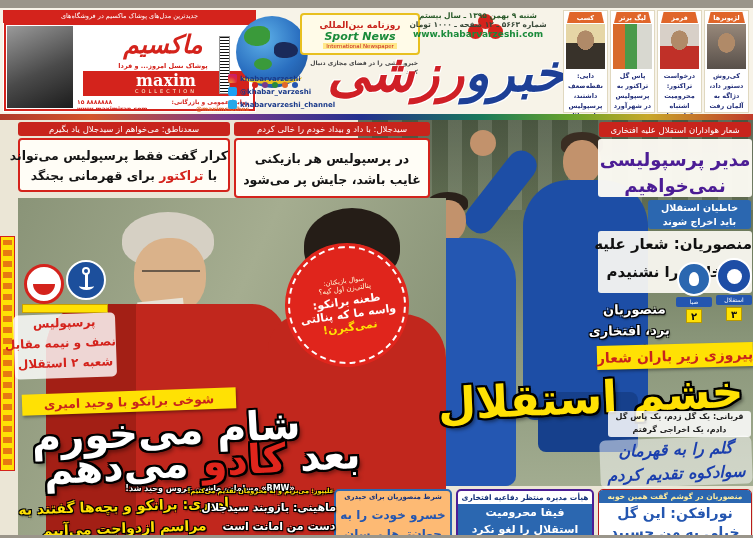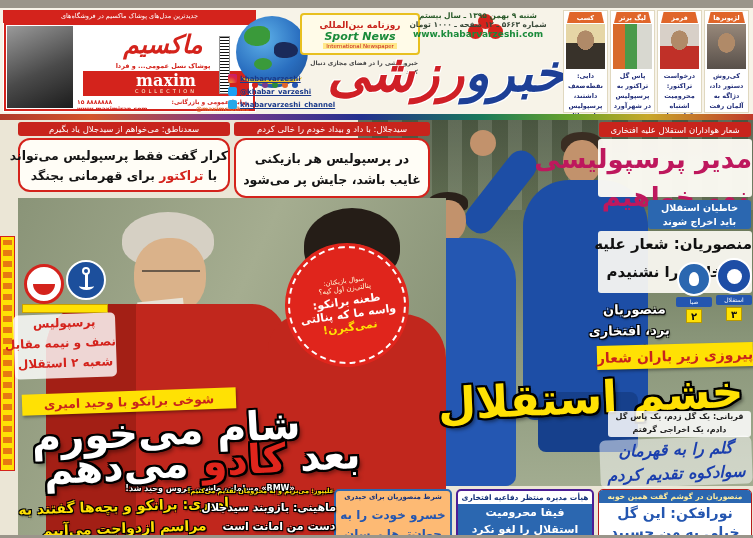--- a/index.html
+++ b/index.html
@@ -4,52 +4,52 @@
 <style>
   *{margin:0;padding:0;box-sizing:border-box;}
   body{font-family:"DejaVu Sans",sans-serif;background:#9a958a;}
   #page{position:relative;width:753px;height:527px;margin:8px auto;background:#ebe6d6;overflow:hidden;}
   .abs{position:absolute;}
   .rtl{direction:rtl;}
   .c{text-align:center;}
   .nw{white-space:nowrap;}
   .flexc{display:flex;flex-direction:column;align-items:center;justify-content:center;}
   .kicker{background:#c8241c;color:#fff;border-radius:3px;display:flex;align-items:center;justify-content:center;font-weight:normal;}
-  .wbox{background:#fffdf6;border:2px solid #d4231c;border-radius:12px;color:#141414;}
+  .wbox{background:#fffdf6;border:2px solid #d4231c;border-radius:4px;color:#141414;}
   .ybanner{background:#ffe104;color:#c8241c;box-shadow:1px 2px 3px rgba(0,0,0,.35);display:flex;align-items:center;justify-content:center;font-weight:900;}
   .stroke-b{text-shadow:-2px -2px 0 #000,2px -2px 0 #000,-2px 2px 0 #000,2px 2px 0 #000,0 -2px 0 #000,0 2px 0 #000,-2px 0 0 #000,2px 0 0 #000,3px 4px 4px rgba(0,0,0,.45);}
   .stroke-s{text-shadow:-1px -1px 0 #000,1px -1px 0 #000,-1px 1px 0 #000,1px 1px 0 #000,1px 2px 2px rgba(0,0,0,.55);}
   .circle{border-radius:50%;}
   .blk{display:block;}
   .photo-e{background:linear-gradient(180deg,#4e5a44,#6d7a5c 30%,#8b977b 62%,#a2ac90);}
   .photo-p{background:linear-gradient(115deg,#8a9478,#a5ad90 45%,#7e8a6e);}
   .tb{background:#fff;border:1px solid #e0d8c0;}
   .tb-label{height:11px;margin:1px 3px 0 3px;background:#e0662a;color:#fff;font-size:6.5px;font-weight:bold;display:flex;align-items:center;justify-content:center;clip-path:polygon(7% 0,93% 0,100% 100%,0 100%);}
   .tb-photo{height:45px;margin:1px 2px;}
   .tb-cap{font-size:6.5px;color:#26327c;line-height:1.55;padding:1px 2px;font-weight:bold;direction:rtl;text-align:center;}
   .tbp0{background:radial-gradient(14px 16px at 50% 42%,#b08a68 0 60%,transparent 62%),linear-gradient(#98887a,#58504a);}
   .tbp1{background:radial-gradient(14px 16px at 50% 36%,#b08a68 0 60%,transparent 62%),linear-gradient(#d8d0c8 0 48%,#c03028 48%);}
   .tbp2{background:linear-gradient(90deg,#d86a2a 0 30%,#4a9a4a 30% 62%,#d8d8d0 62%);}
   .tbp3{background:radial-gradient(14px 16px at 50% 36%,#b08a68 0 60%,transparent 62%),linear-gradient(#e6d6a6 0 42%,#38322a 42%);}
   .sicon{width:9px;height:9px;border-radius:2px;flex:0 0 auto;}
-  .handle{font-size:7px;color:#1a3a8a;font-weight:bold;margin-left:3px;text-decoration:underline;}
+  .handle{font-size:7px;color:#1a3a8a;font-weight:bold;margin-left:3px;}
 </style>
 </head>
 <body>
 
 <div id="page">
 
   <div class="abs" style="left:0;top:0;width:753px;height:106px;background:#f7f3e8;"></div>
 
   <div class="abs" style="left:3px;top:2px;width:253px;height:102px;background:#fff;">
     <div class="abs rtl c nw" style="left:0;top:0;width:100%;height:13px;background:#d4231c;color:#fff;font-size:6.5px;line-height:13px;">جدیدترین مدل‌های پوشاک ماکسیم در فروشگاه‌های</div>
     <div class="abs" style="left:1px;top:13px;width:251px;height:88px;border:2px solid #d4231c;"></div>
     <div class="abs" style="left:4px;top:16px;width:66px;height:82px;background:linear-gradient(155deg,#9a9a9a,#4a4a4a 55%,#1c1c1c);"></div>
     <div class="abs rtl c nw" style="left:74px;top:16px;width:172px;height:36px;color:#d4231c;font-size:25px;font-weight:900;font-style:italic;line-height:38px;">ماکسیم</div>
-    <div class="abs rtl c nw" style="left:74px;top:52px;width:172px;color:#d4231c;font-size:6.5px;font-weight:bold;">پوشاک نسل عمومی... و فردا</div>
+    <div class="abs rtl c nw" style="left:74px;top:52px;width:172px;color:#d4231c;font-size:6.5px;font-weight:bold;">پوشاک نسل امروز... و فردا</div>
     <div class="abs flexc" style="left:80px;top:61px;width:166px;height:25px;background:#d4231c;">
       <span style="color:#fff;font-family:'DejaVu Serif',serif;font-size:16px;font-weight:bold;line-height:14px;">maxim</span>
       <span style="color:#ffd;font-size:5px;letter-spacing:3px;">COLLECTION</span>
     </div>
     <div class="abs" style="left:74px;top:88px;width:172px;height:7px;display:flex;justify-content:space-between;color:#d4231c;font-size:6px;font-weight:bold;">
       <span class="nw">۱۵ ۸۸۸۸۸۸۸</span>
       <span class="nw rtl">روابط عمومی و بازرگانی:</span>
     </div>
     <div class="abs" style="left:74px;top:95px;width:172px;height:7px;display:flex;justify-content:space-between;font-size:6px;font-weight:bold;">
       <span class="nw" style="color:#d4231c;">www.maximiran.com</span>
@@ -167,21 +167,21 @@
     <span class="blk nw">کرار گفت فقط پرسپولیس می‌تواند</span>
     <span class="blk nw"><span>با</span> <span style="color:#d4231c;">تراکتور</span> <span>برای قهرمانی بجنگد</span></span>
   </div>
   <div class="abs kicker rtl nw" style="left:234px;top:114px;width:196px;height:14px;font-size:8.5px;">سیدجلال: با داد و بیداد خودم را خالی کردم</div>
   <div class="abs wbox rtl c" style="left:234px;top:130px;width:196px;height:60px;font-size:12.5px;font-weight:900;padding-top:8px;line-height:1.7;">
     <span class="blk nw">در پرسپولیس هر بازیکنی</span>
     <span class="blk nw">غایب باشد، جایش پر می‌شود</span>
   </div>
 
   <div class="abs kicker rtl nw" style="left:599px;top:114px;width:152px;height:15px;font-size:8.5px;">شعار هواداران استقلال علیه افتخاری</div>
-  <div class="abs rtl c" style="left:598px;top:131px;width:154px;height:58px;background:rgba(253,251,244,.96);border-radius:3px;color:#be185d;font-size:26px;font-weight:900;line-height:1.45;padding-top:2px;">
+  <div class="abs rtl c" style="left:598px;top:131px;width:154px;height:58px;background:rgba(253,251,244,.96);border-radius:3px;color:#4c1d95;font-size:18px;font-weight:900;line-height:1.45;padding-top:8px;">
     <span class="blk nw">مدیر پرسپولیسی</span>
     <span class="blk nw">نمی‌خواهیم</span>
   </div>
   <div class="abs rtl c" style="left:648px;top:192px;width:103px;height:29px;background:#2b67b0;border-radius:3px;color:#fff;font-size:9.5px;font-weight:bold;line-height:1.5;padding-top:1px;">
     <span class="blk nw">خاطیان استقلال</span>
     <span class="blk nw">باید اخراج شوند</span>
   </div>
   <div class="abs rtl c" style="left:598px;top:223px;width:154px;height:62px;background:rgba(253,251,244,.92);border-radius:3px;color:#111;font-size:15px;font-weight:900;line-height:1.85;">
     <span class="blk nw">منصوریان: شعار علیه</span>
     <span class="blk nw">افتخاری را نشنیدم</span>

